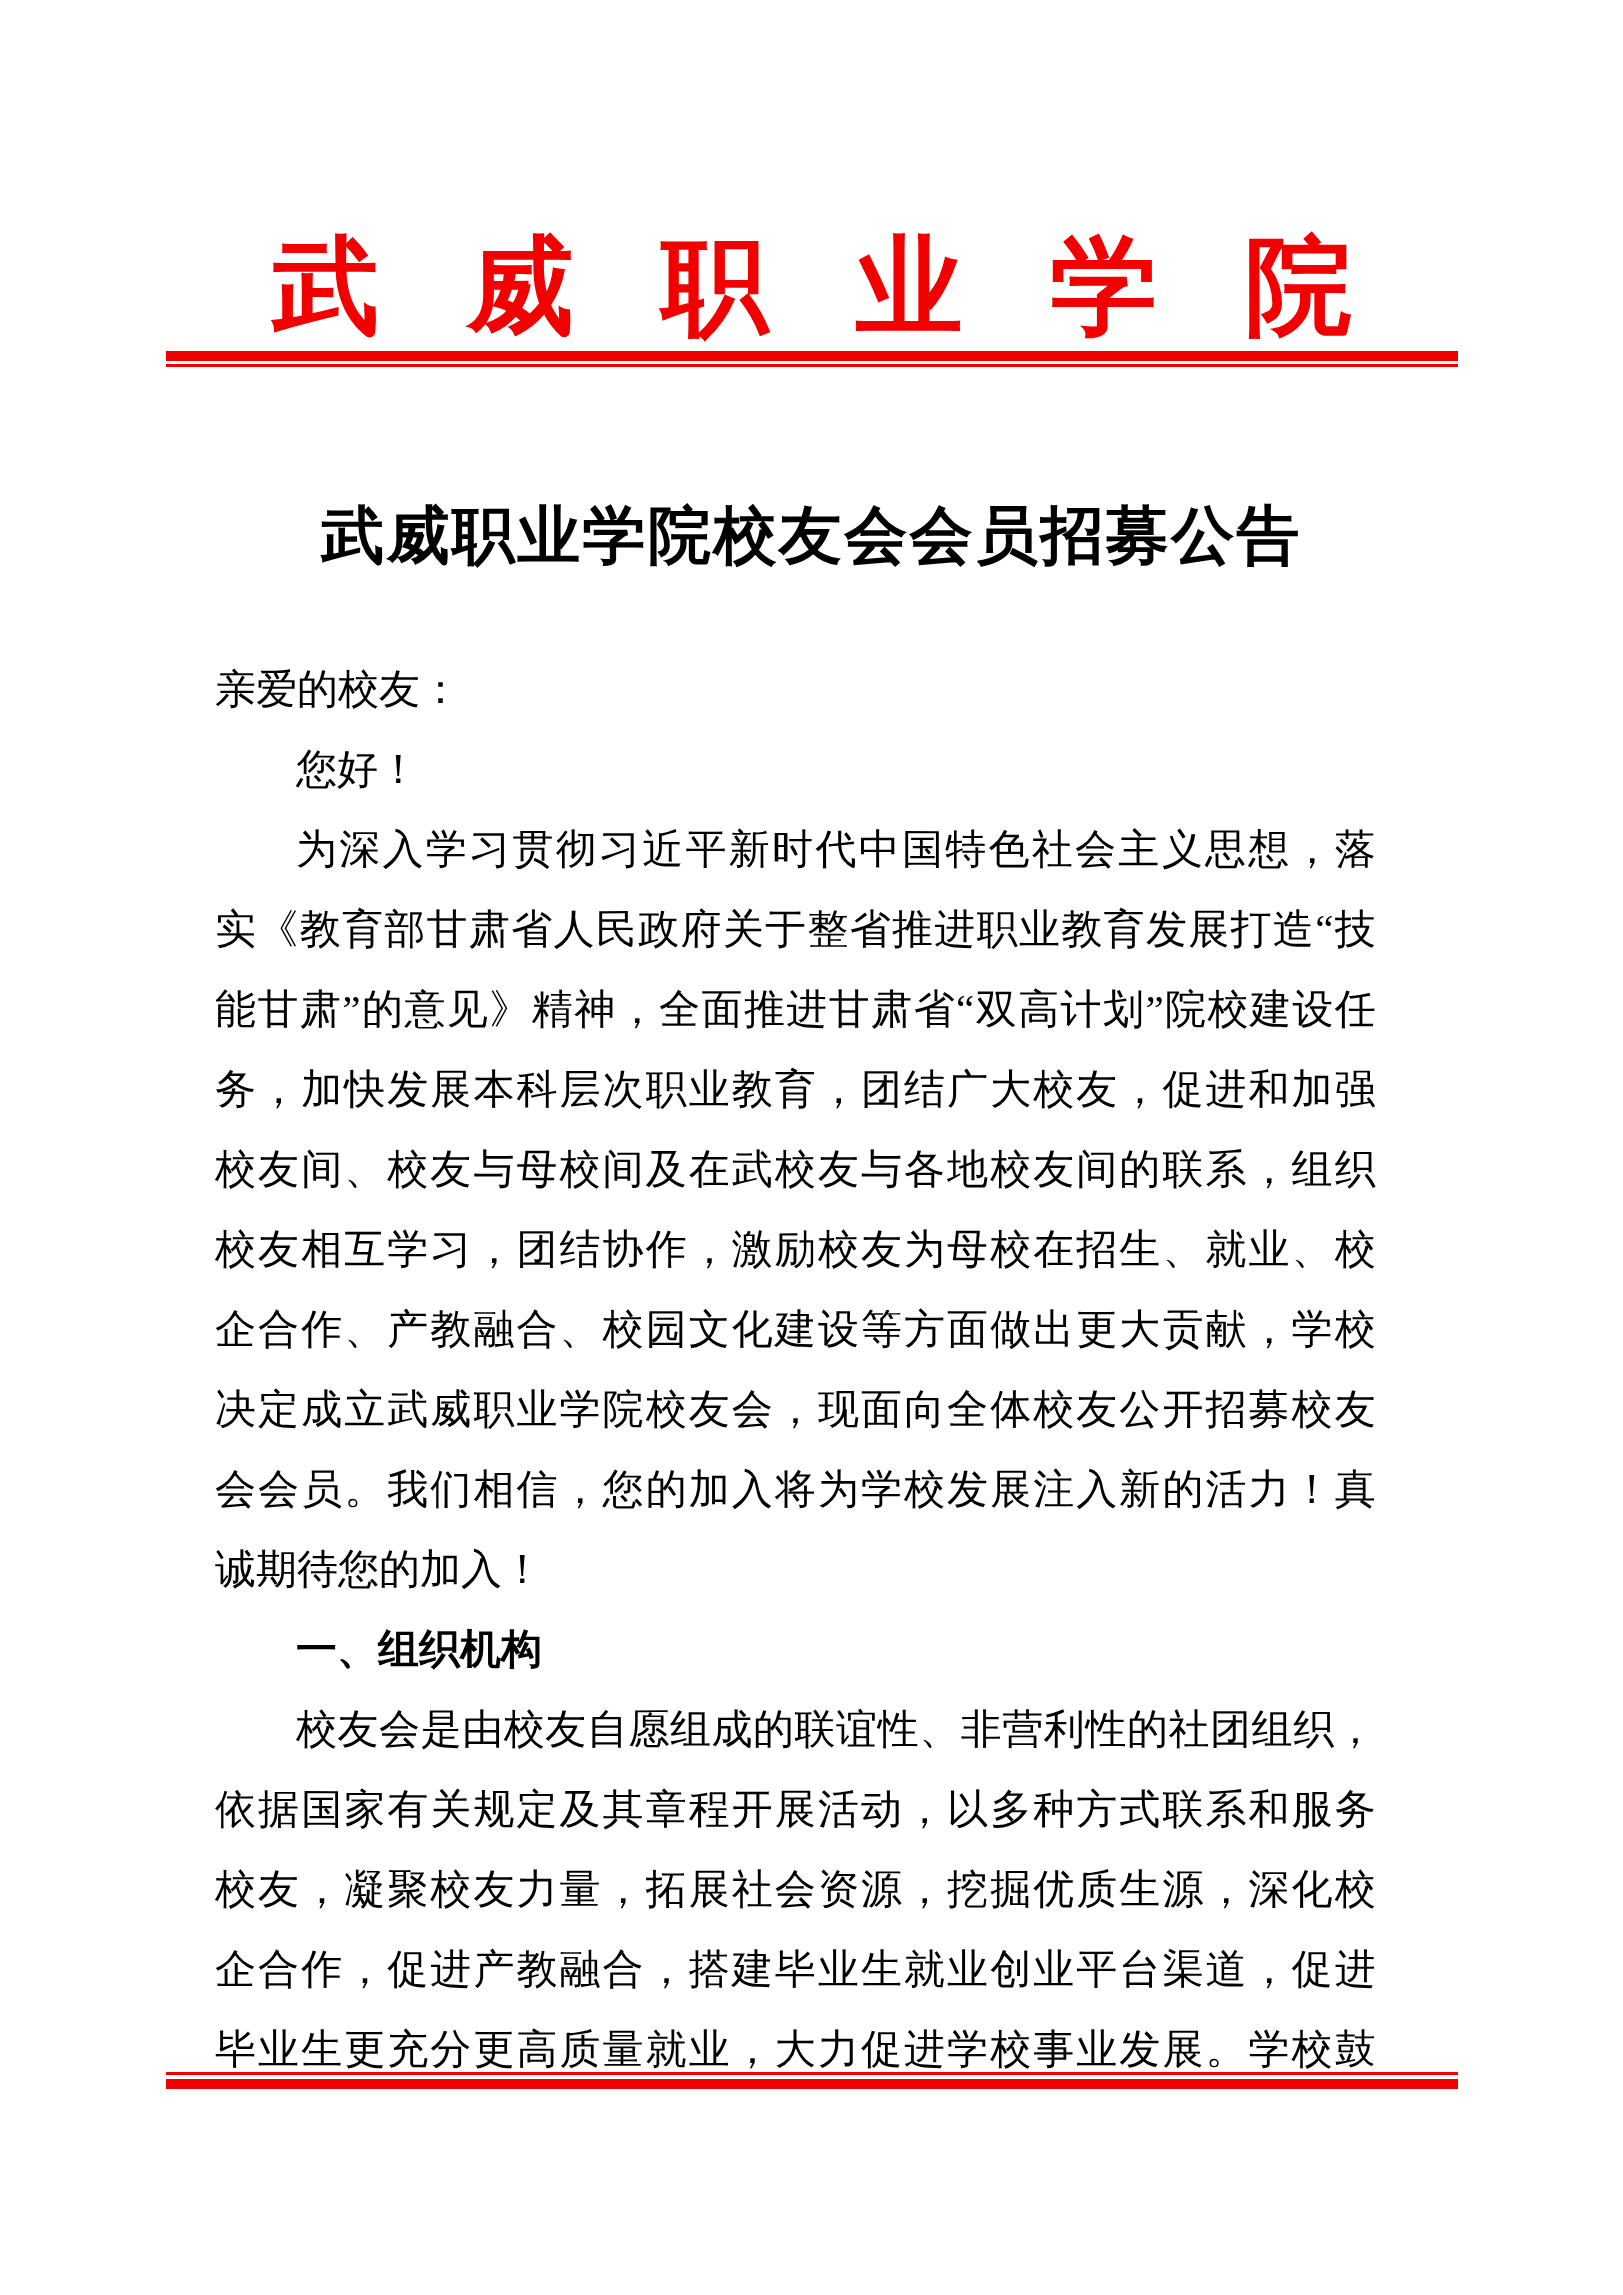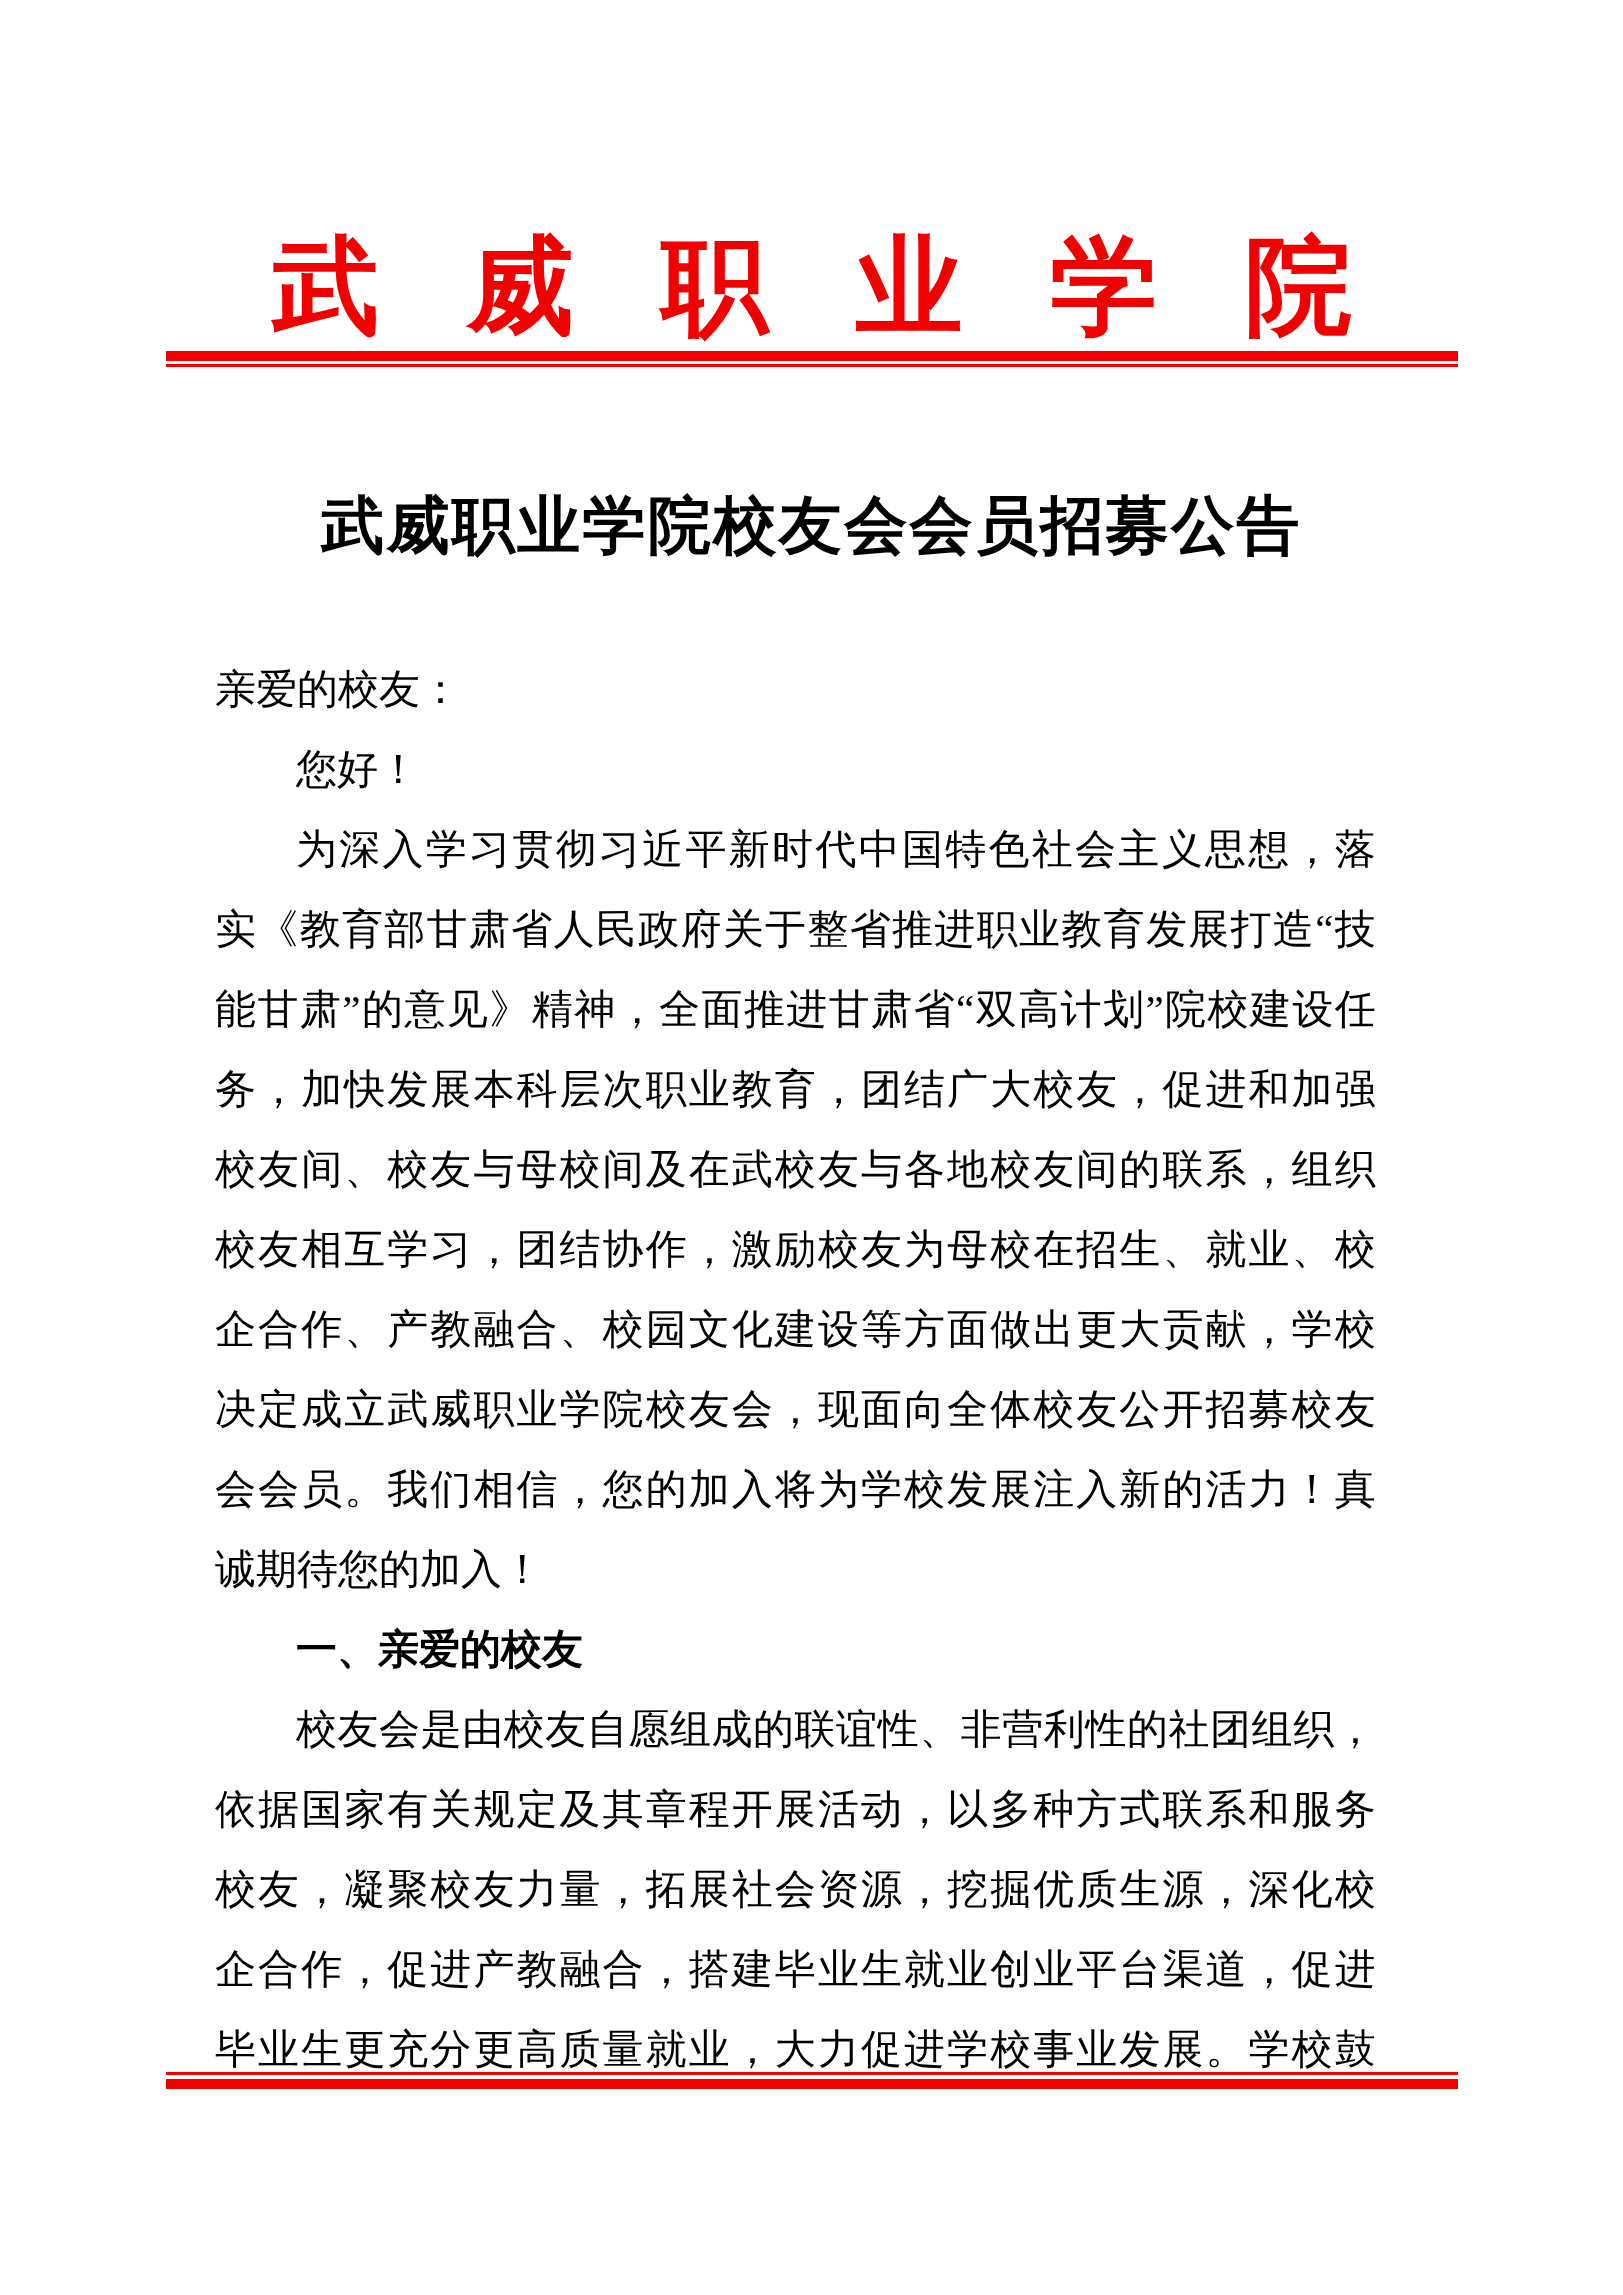--- a/index.html
+++ b/index.html
@@ -30,21 +30,21 @@
   }
   
   .rule { position: absolute; left: 166px; width: 1292px; background: var(--accent); }
   .rule-top-thick    { top: 351px;  height: 9.7px; }
   .rule-top-thin     { top: 364px;  height: 3.2px;  }
   .rule-bottom-thin  { top: 2072px; height: 3.2px;  }
   .rule-bottom-thick { top: 2079px; height: 9.7px; }
   
   .doc-title {
     position: absolute;
-    top: 490px;
+    top: 500px;
     left: 231px;
     width: 1161px;
     margin: 0;
     text-align: center;
     font-size: 63px;
     font-weight: bold;
     letter-spacing: 2.4px;
     line-height: 1.15;
     color: #000000;
     white-space: nowrap;
@@ -353,21 +353,21 @@
         <span>注</span>
         <span>入</span>
         <span>新</span>
         <span>的</span>
         <span>活</span>
         <span>力</span>
         <span>！</span>
         <span>真</span>
       </div>
       <div class="line paragraph-line">诚期待您的加入！</div>
-      <div class="line indent section-heading">一、亲爱的校友</div>
+      <div class="line indent section-heading">一、组织机构</div>
       <div class="line fill indent paragraph-line">
         <span>校</span>
         <span>友</span>
         <span>会</span>
         <span>是</span>
         <span>由</span>
         <span>校</span>
         <span>友</span>
         <span>自</span>
         <span>愿</span>

